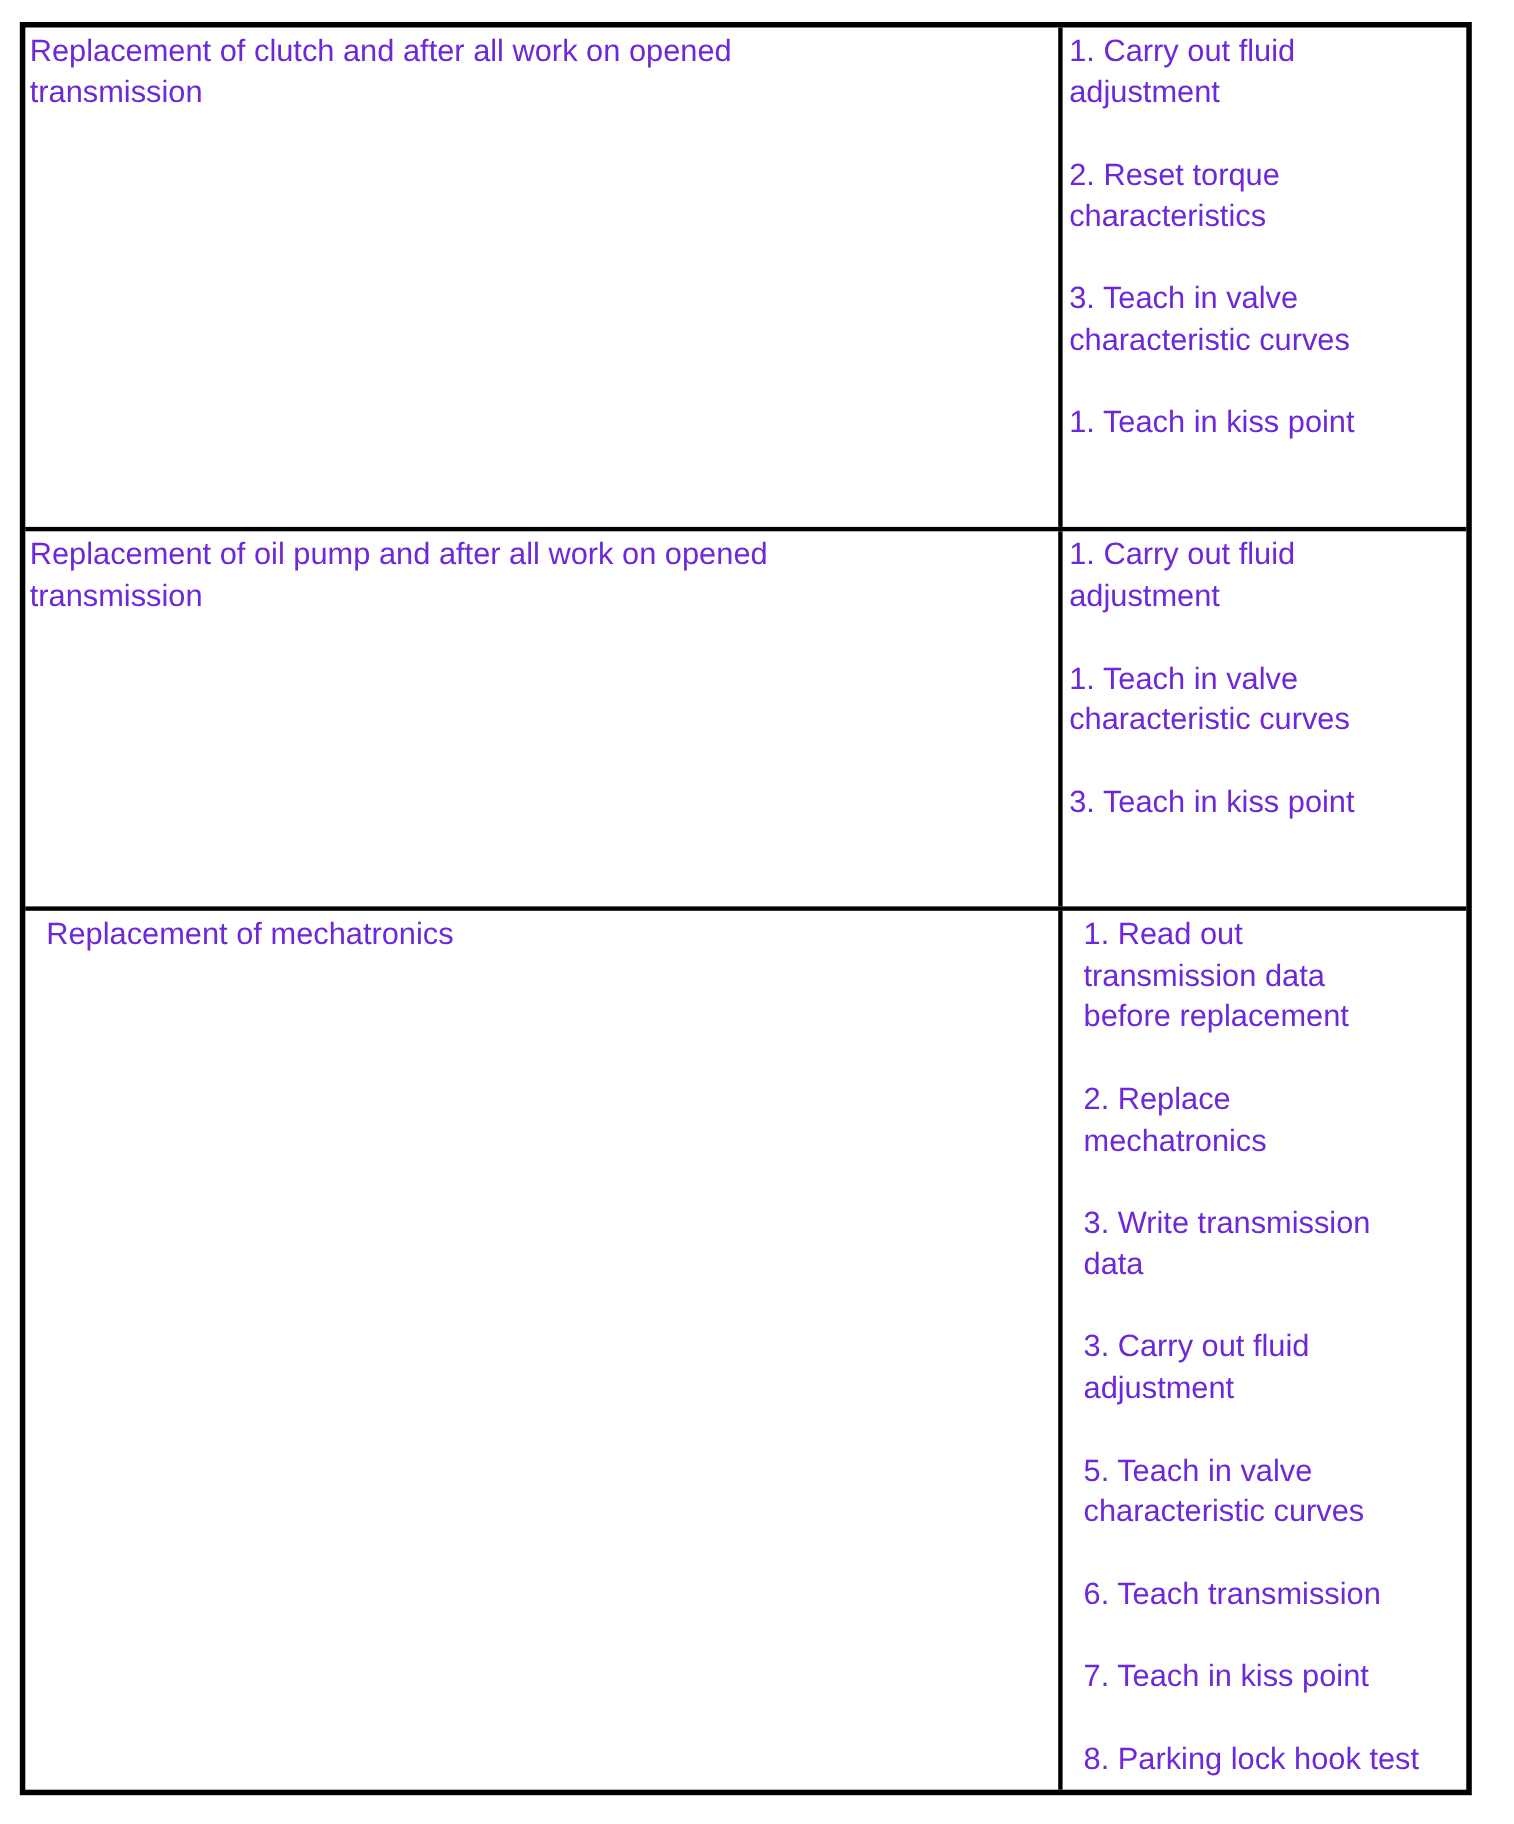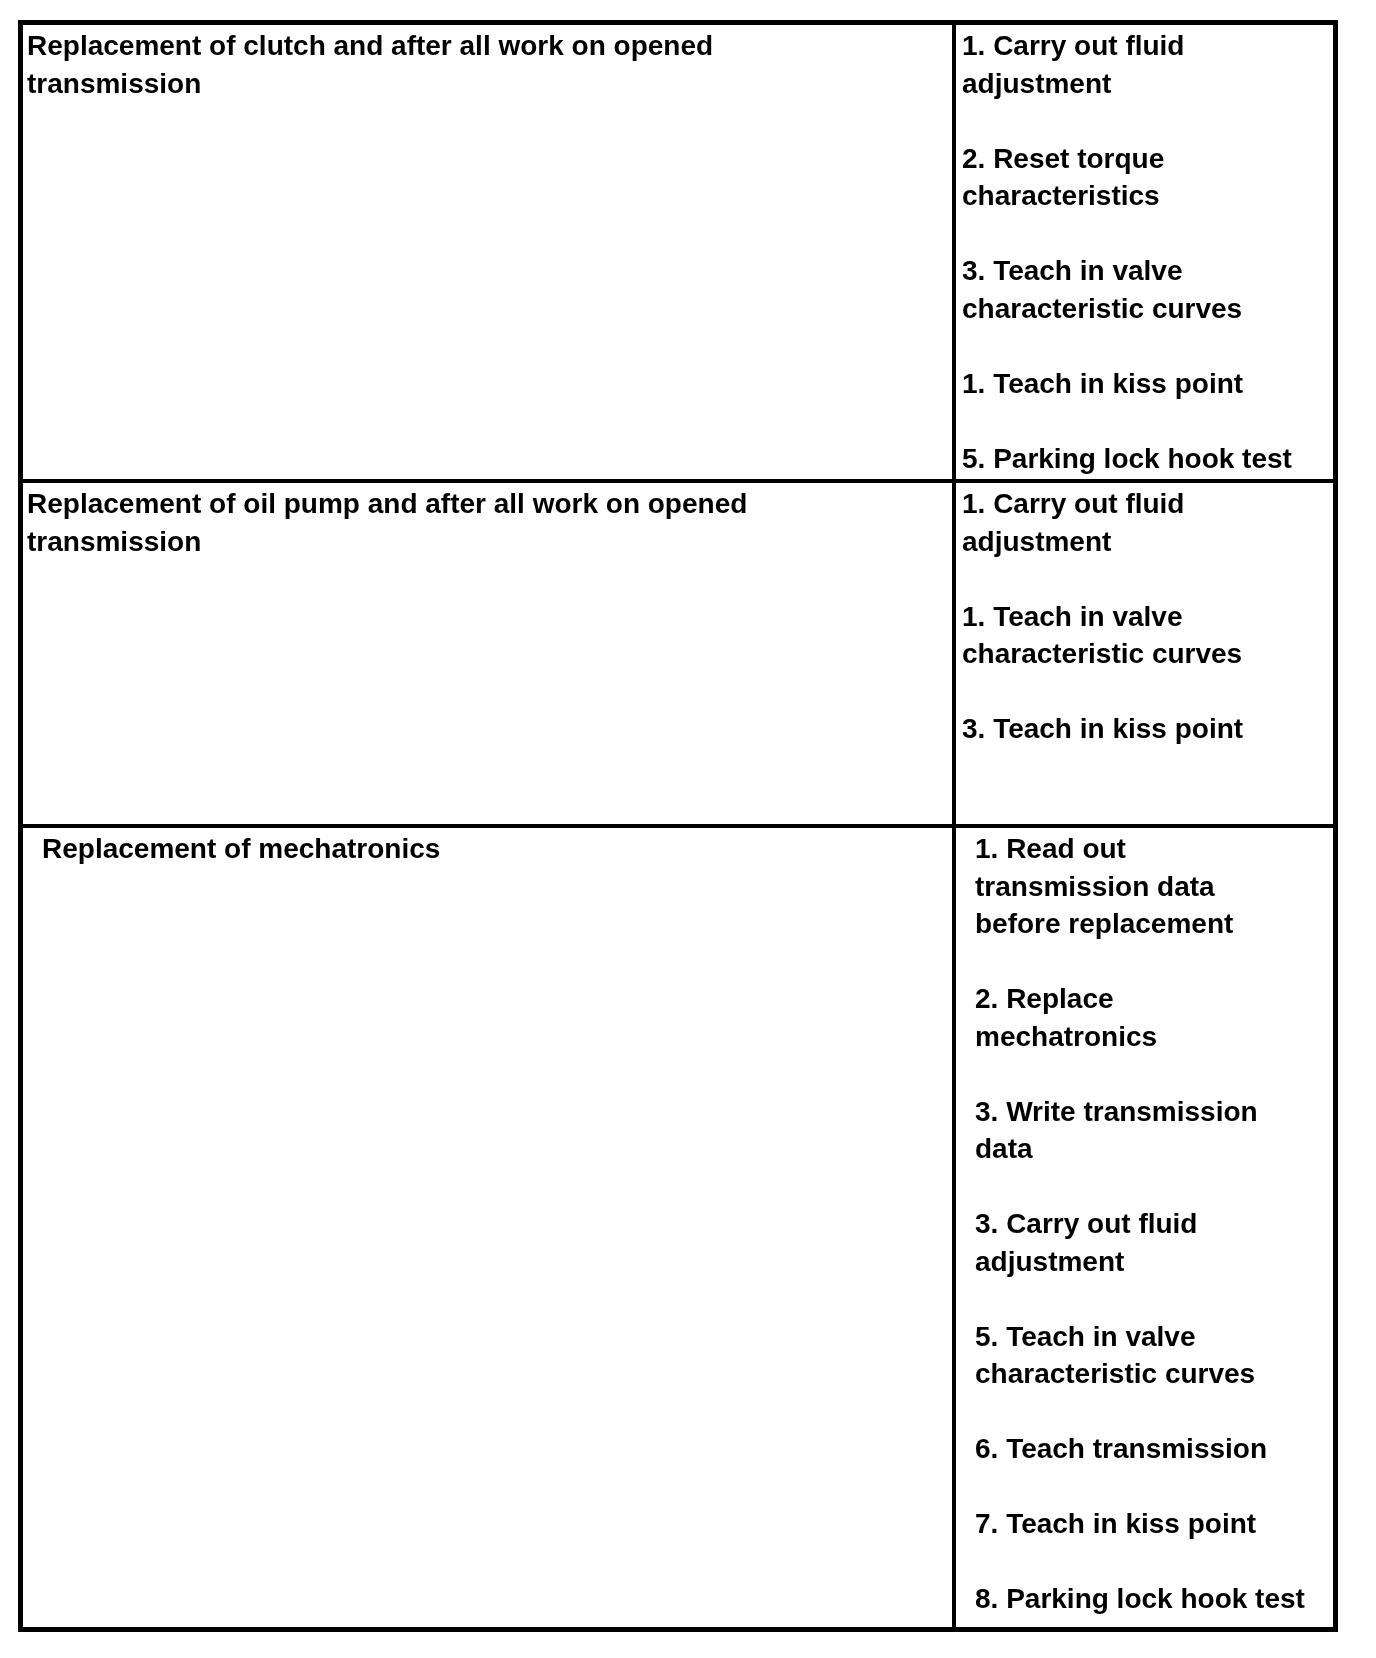--- a/index.html
+++ b/index.html
@@ -26,31 +26,31 @@
   .trow {
     display: grid;
     grid-template-columns: 929px 1fr;
   }
   .trow + .trow {
     border-top: 4px solid #000000;
   }
   .cell {
     font-size: 28px;
     line-height: 37.5px;
-    color: #000000;
+    color: #6d28d9;
     vertical-align: top;
     box-sizing: border-box;
-    font-weight: bold;
   }
   .cell-task {
     padding: 2px 8px 2px 4px;
   }
   .cell-steps {
     border-left: 4px solid #000000;
     padding: 2px 2px 2px 6px;
+    margin-left: 10px;
   }
   .row-1 .cell { min-height: 454px; }
   .row-2 .cell { min-height: 341px; }
   .row-3 .cell { min-height: 799px; padding-left: 19px; }
   .task-text {
     white-space: pre-line;
   }
   .step {
     white-space: pre-line;
   }
@@ -70,21 +70,20 @@
 transmission</span>
       </div>
       <div class="cell cell-steps">
         <div class="step">1. Carry out fluid
 adjustment</div>
         <div class="step">2. Reset torque
 characteristics</div>
         <div class="step">3. Teach in valve
 characteristic curves</div>
         <div class="step">1. Teach in kiss point</div>
-        <div class="step">5. Parking lock hook test</div>
       </div>
     </div>
 
     <div class="trow row-2">
       <div class="cell cell-task">
         <span class="task-text">Replacement of oil pump and after all work on opened
 transmission</span>
       </div>
       <div class="cell cell-steps">
         <div class="step">1. Carry out fluid

